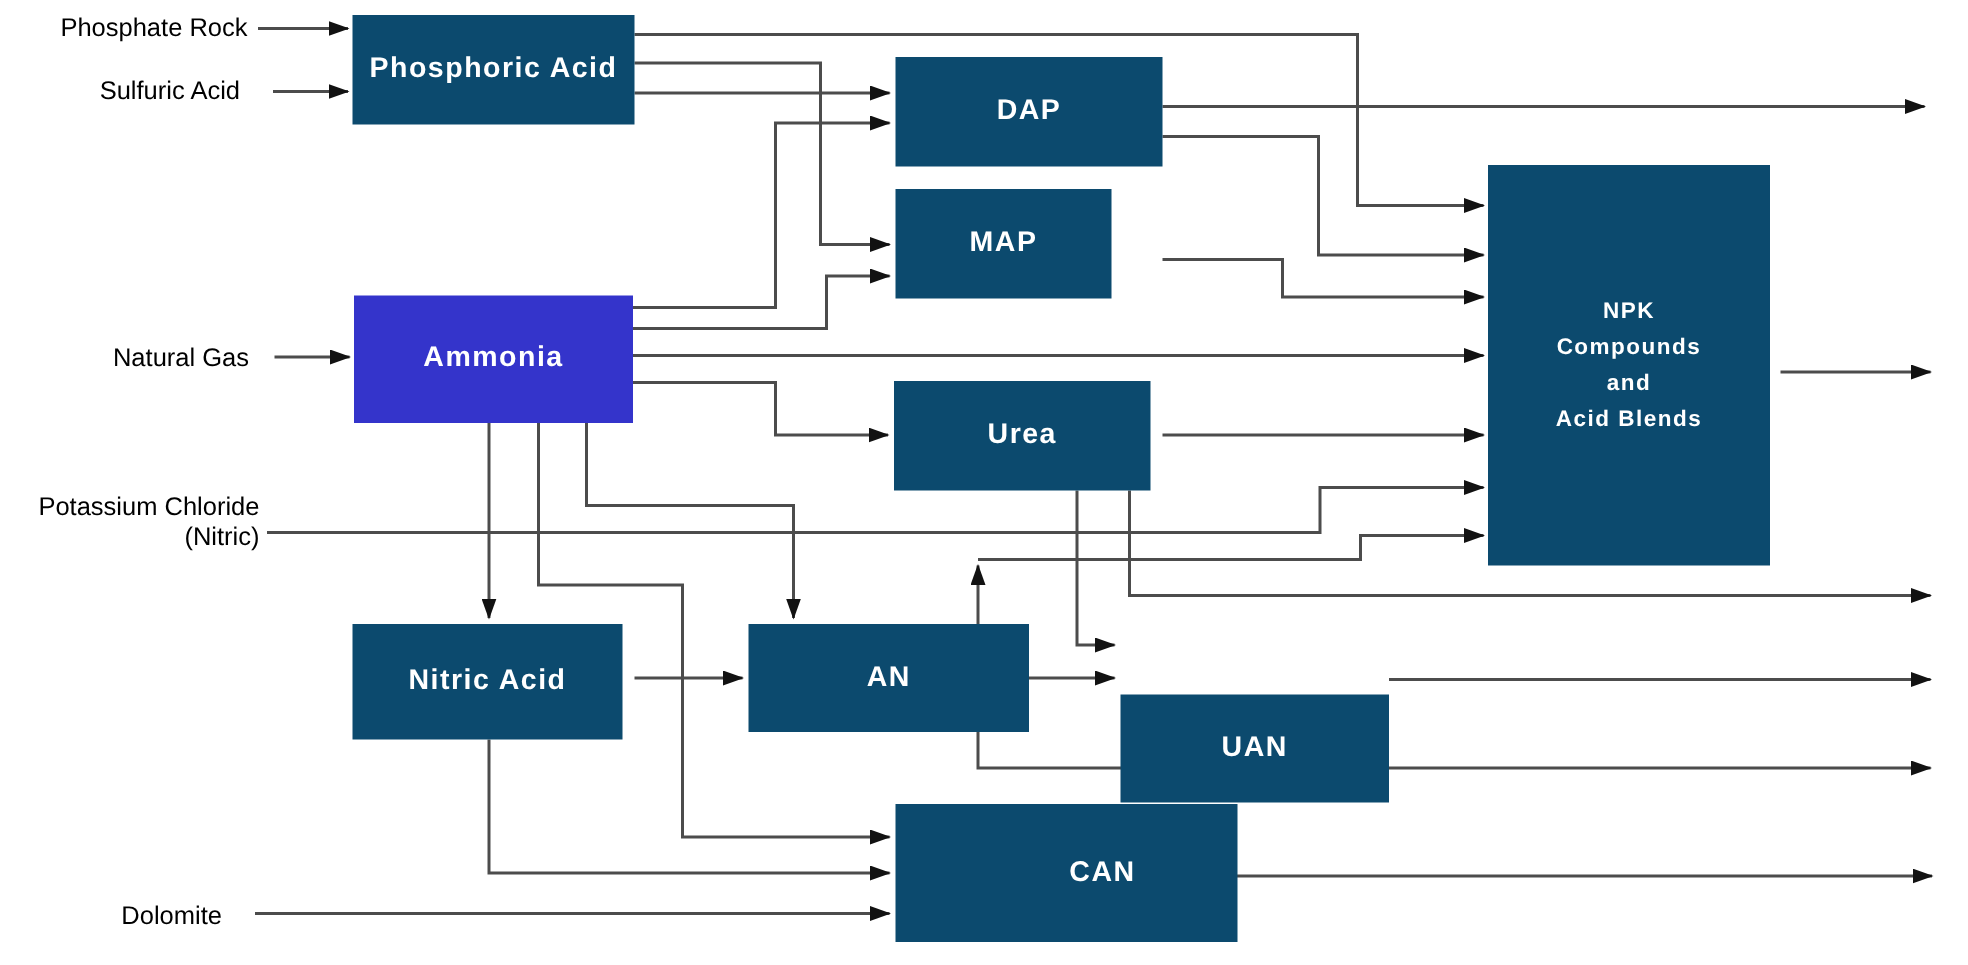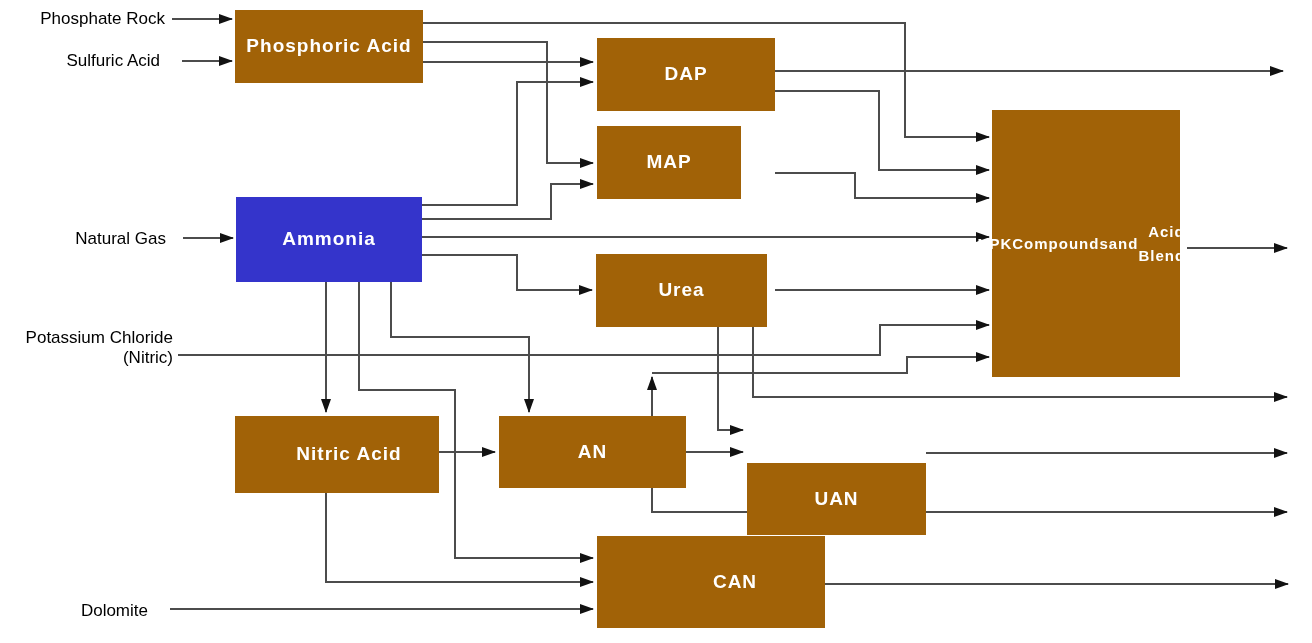--- a/index.html
+++ b/index.html
@@ -11,30 +11,30 @@
     overflow:hidden;
   }
   svg.edges{position:absolute;left:0;top:0;width:1312px;height:643px;}
   svg.edges polyline{fill:none;stroke:#4c4c4c;stroke-width:2;}
   .node{
     position:absolute;
     display:flex;align-items:center;justify-content:center;
     color:#ffffff;font-weight:bold;font-size:19px;letter-spacing:1px;
     text-align:center;line-height:1.2;
   }
-  .node.green{background:#a16207;}
+  .node.green{background:#0c4a6e;}
   .node.blue{background:#3434cb;text-align:right;}
   #node-phosphoric{left:235px;top:10px;width:188px;height:73px;}
   #node-dap{left:597px;top:38px;width:178px;height:73px;}
   #node-map{left:597px;top:126px;width:144px;height:73px;}
   #node-ammonia{left:236px;top:197px;width:186px;height:85px;}
   #node-urea{left:596px;top:254px;width:171px;height:73px;}
-  #node-npk{left:992px;top:110px;width:188px;height:267px;font-size:15px;}
+  #node-npk{left:992px;top:110px;width:188px;height:267px;flex-direction:column;font-size:15px;}
   #node-npk span{display:block;line-height:24px;}
-  #node-nitric{left:235px;top:416px;width:180px;height:77px;padding-left:24px;}
+  #node-nitric{left:235px;top:416px;width:180px;height:77px;}
   #node-an{left:499px;top:416px;width:187px;height:72px;}
   #node-uan{left:747px;top:416px;width:179px;height:72px;margin-top:47px;}
   #node-can{left:597px;top:536px;width:180px;height:92px;padding-left:48px;}
   .inlabel{
     position:absolute;color:#000000;font-size:17px;line-height:20px;
     text-align:right;white-space:nowrap;
   }
   #lbl-phosphate-rock{left:0;top:9px;width:165px;}
   #lbl-sulfuric-acid{left:0;top:51px;width:160px;}
   #lbl-natural-gas{left:0;top:229px;width:166px;}

